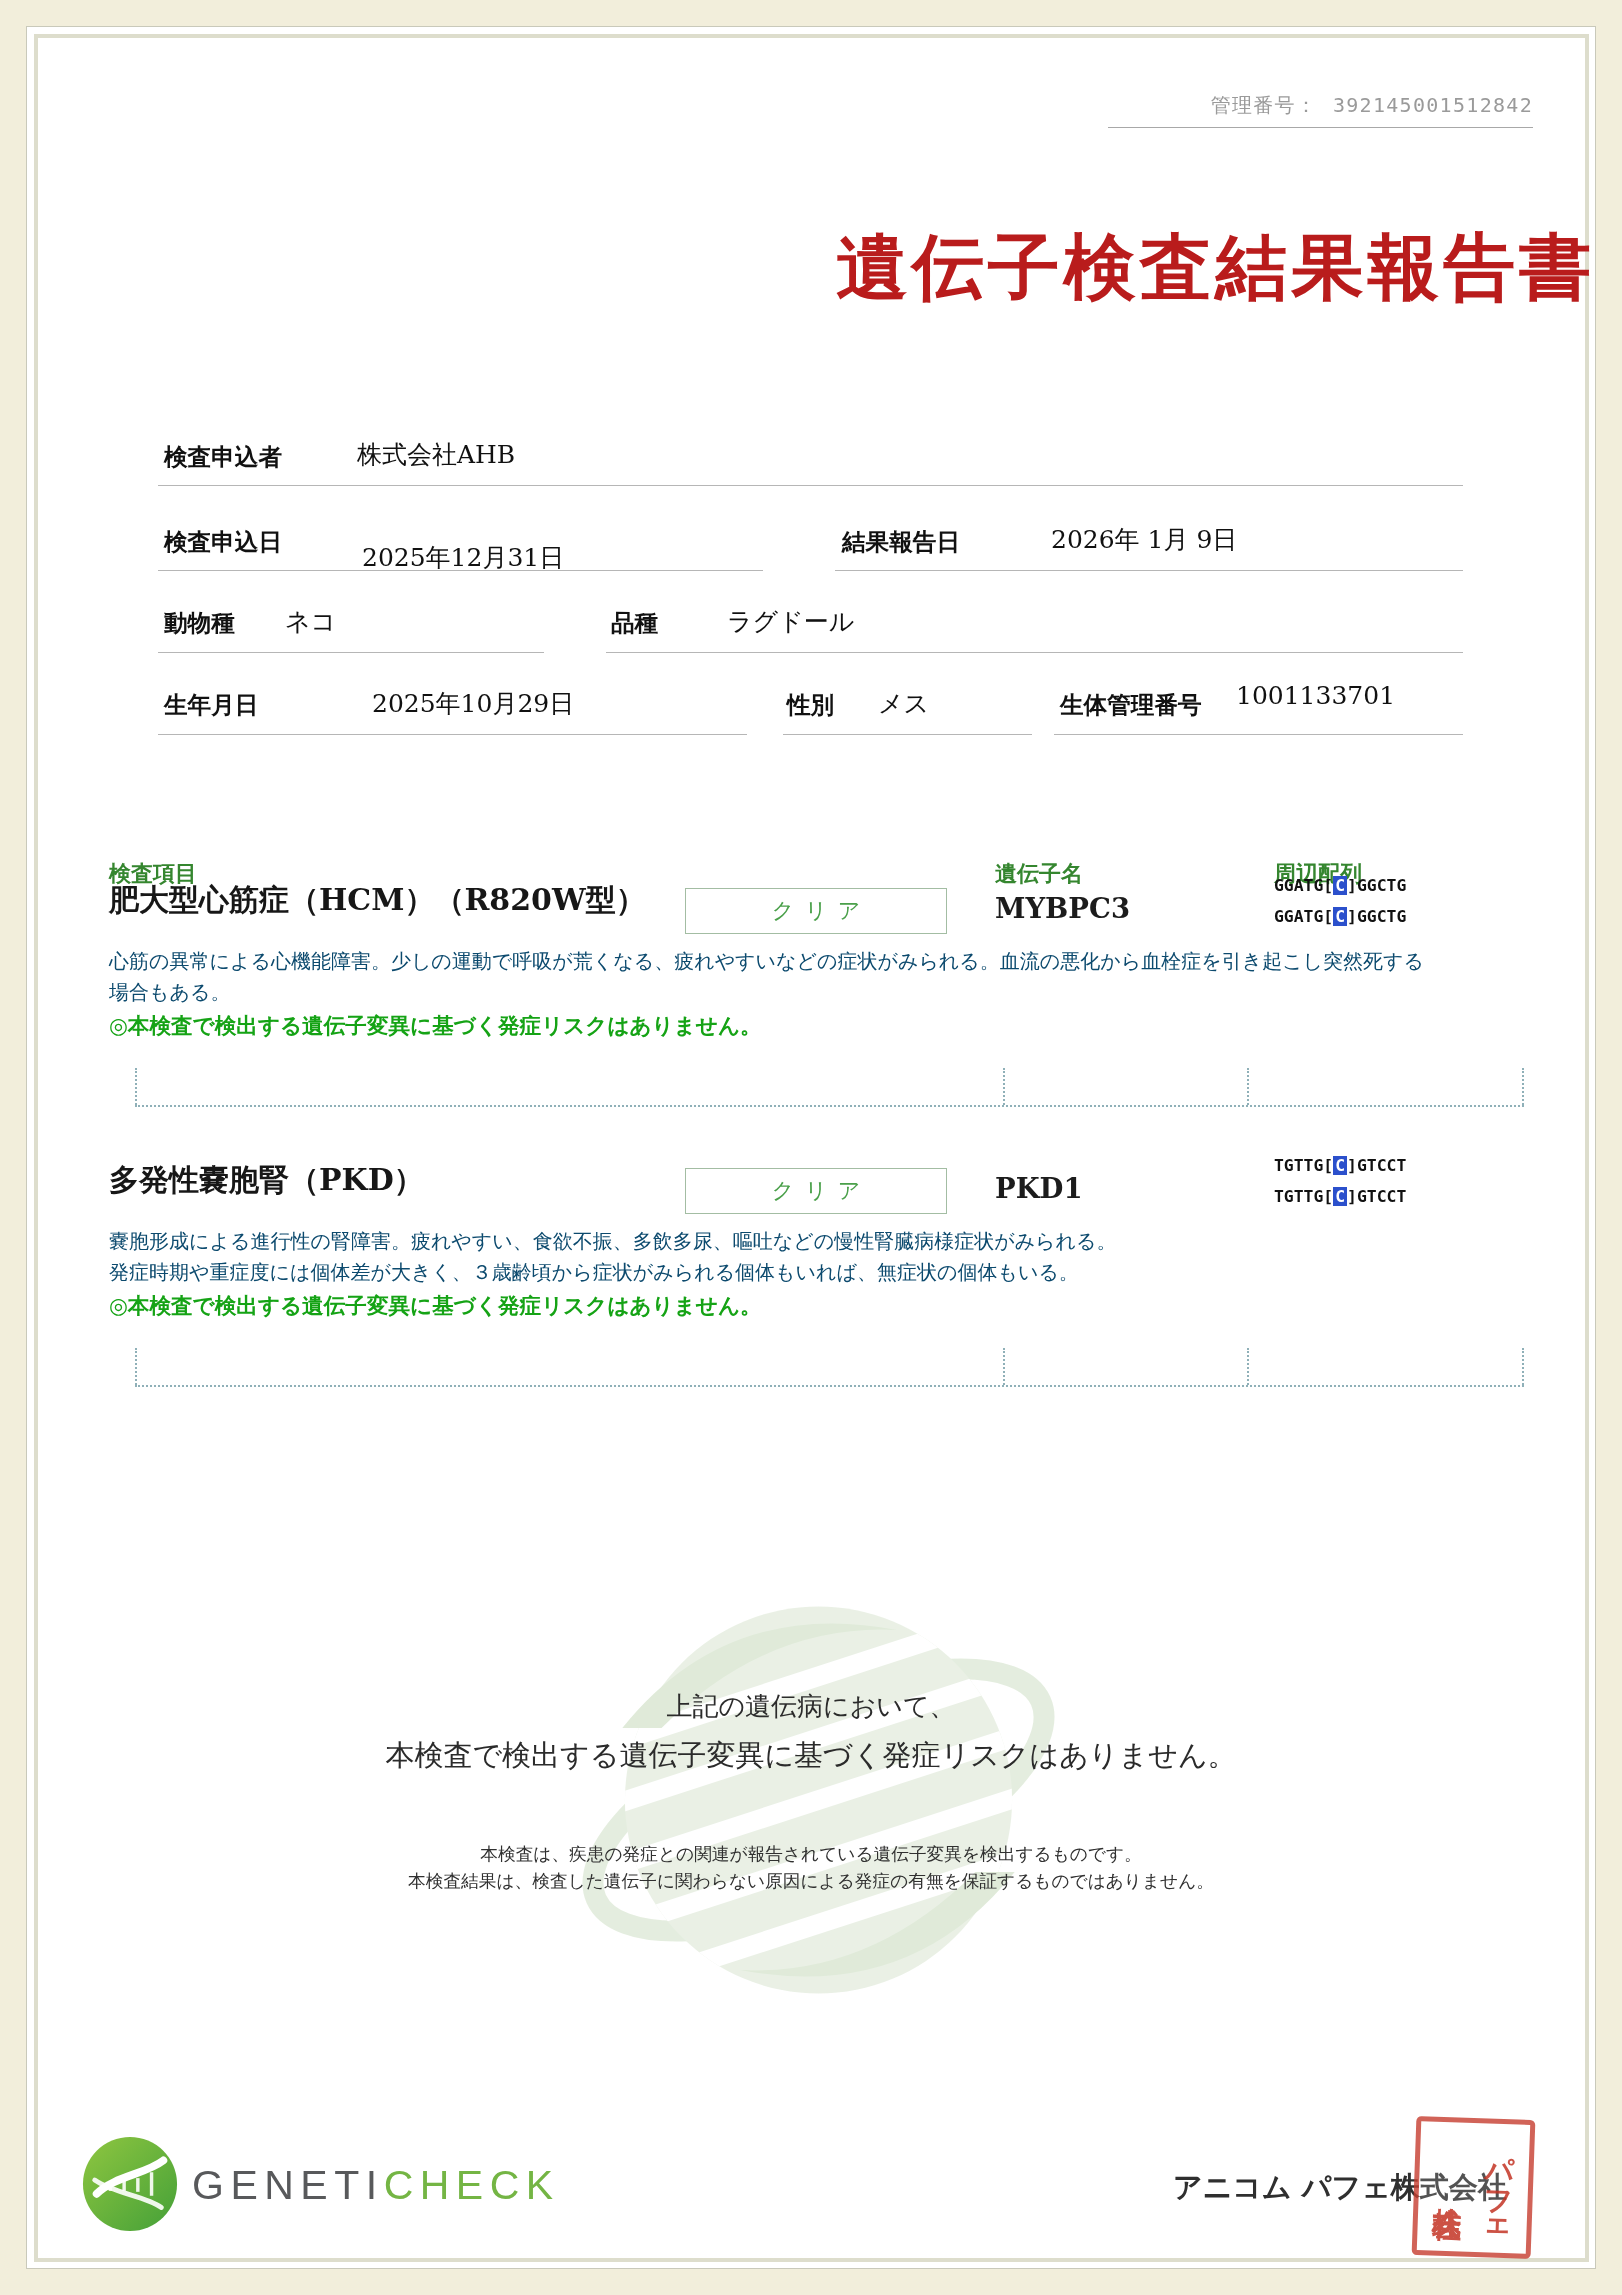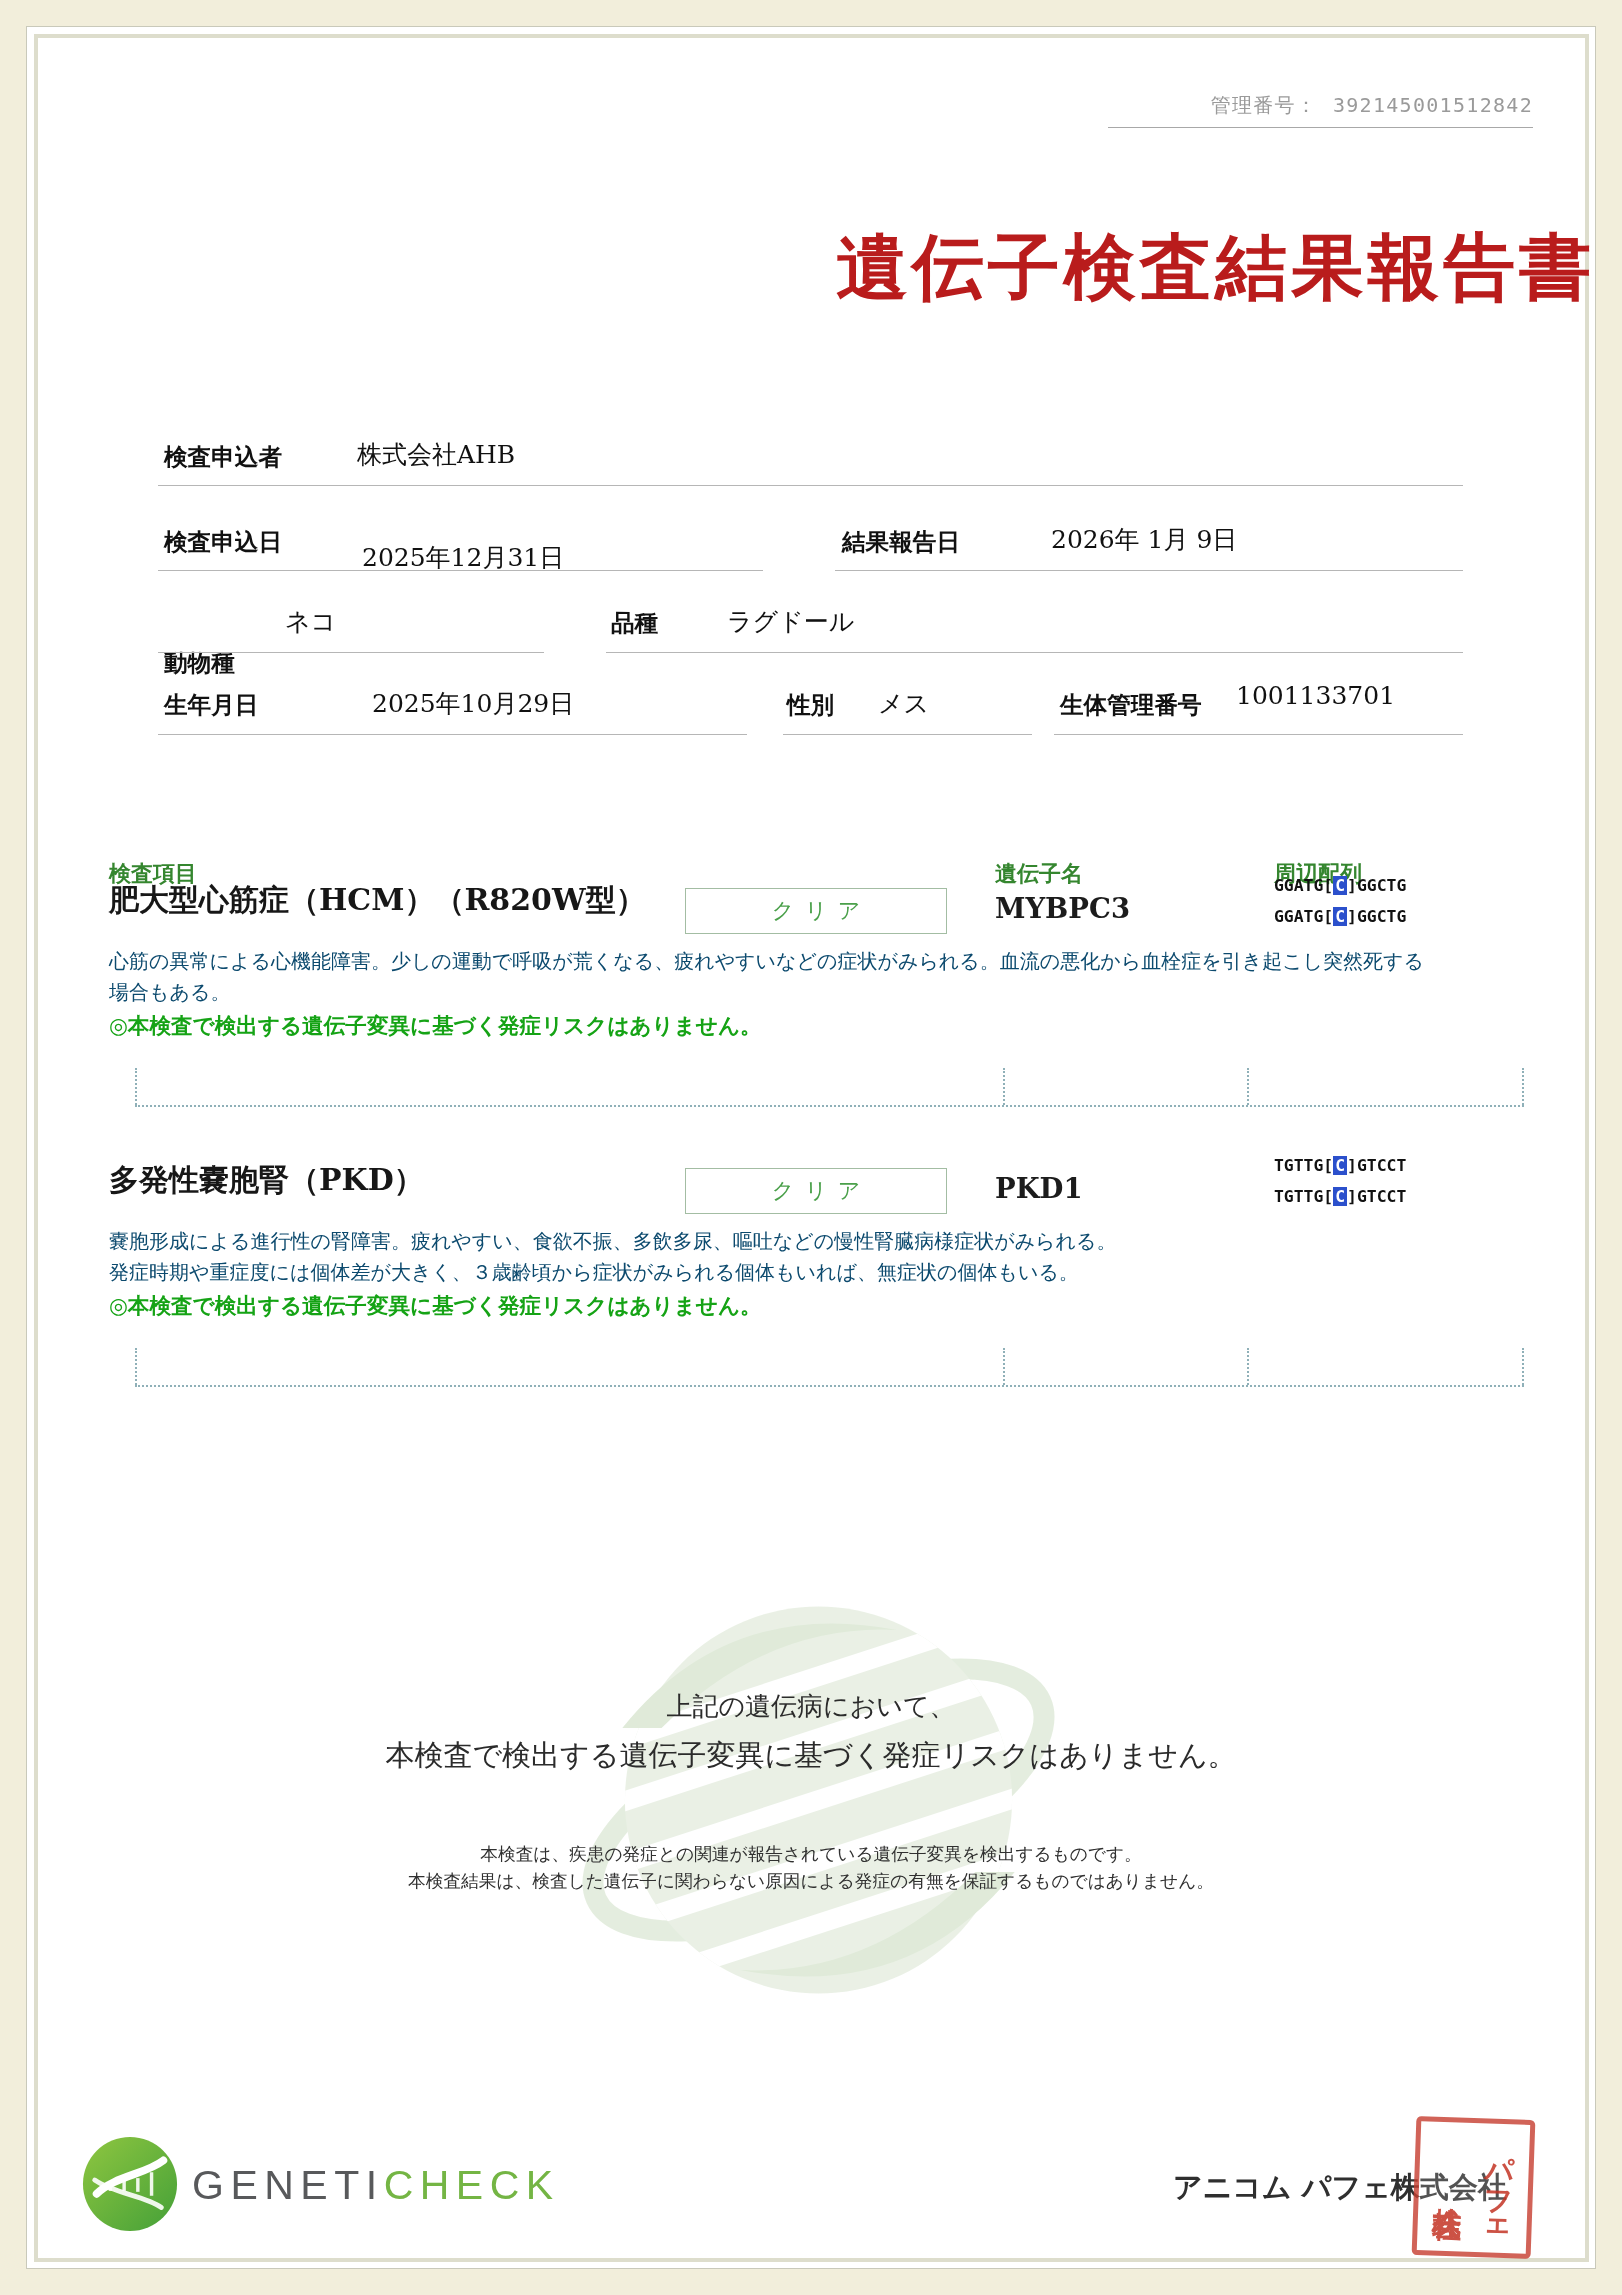--- a/index.html
+++ b/index.html
@@ -148,21 +148,21 @@
   <div class="f val" style="left:330px; top:411px;">株式会社AHB</div>
   <div class="ul" style="left:131px; top:458px; width:1305px;"></div>
 
   <div class="f lbl" style="left:137px; top:499px;">検査申込日</div>
   <div class="f val" style="left:335px; top:496px;margin-top:18px;">2025年12月31日</div>
   <div class="f lbl" style="left:815px; top:499px;">結果報告日</div>
   <div class="f val" style="left:1024px; top:496px;">2026年 1月 9日</div>
   <div class="ul" style="left:131px; top:543px; width:605px;"></div>
   <div class="ul" style="left:808px; top:543px; width:628px;"></div>
 
-  <div class="f lbl" style="left:137px; top:580px;margin-top:40px;">動物種</div>
+  <div class="f lbl" style="left:137px; top:580px;">動物種</div>
   <div class="f val" style="left:258px; top:578px;">ネコ</div>
   <div class="f lbl" style="left:584px; top:580px;">品種</div>
   <div class="f val" style="left:700px; top:578px;">ラグドール</div>
   <div class="ul" style="left:131px; top:625px; width:386px;"></div>
   <div class="ul" style="left:579px; top:625px; width:857px;"></div>
 
   <div class="f lbl" style="left:137px; top:662px;">生年月日</div>
   <div class="f val" style="left:345px; top:660px;">2025年10月29日</div>
   <div class="f lbl" style="left:760px; top:662px;">性別</div>
   <div class="f val" style="left:851px; top:660px;">メス</div>

